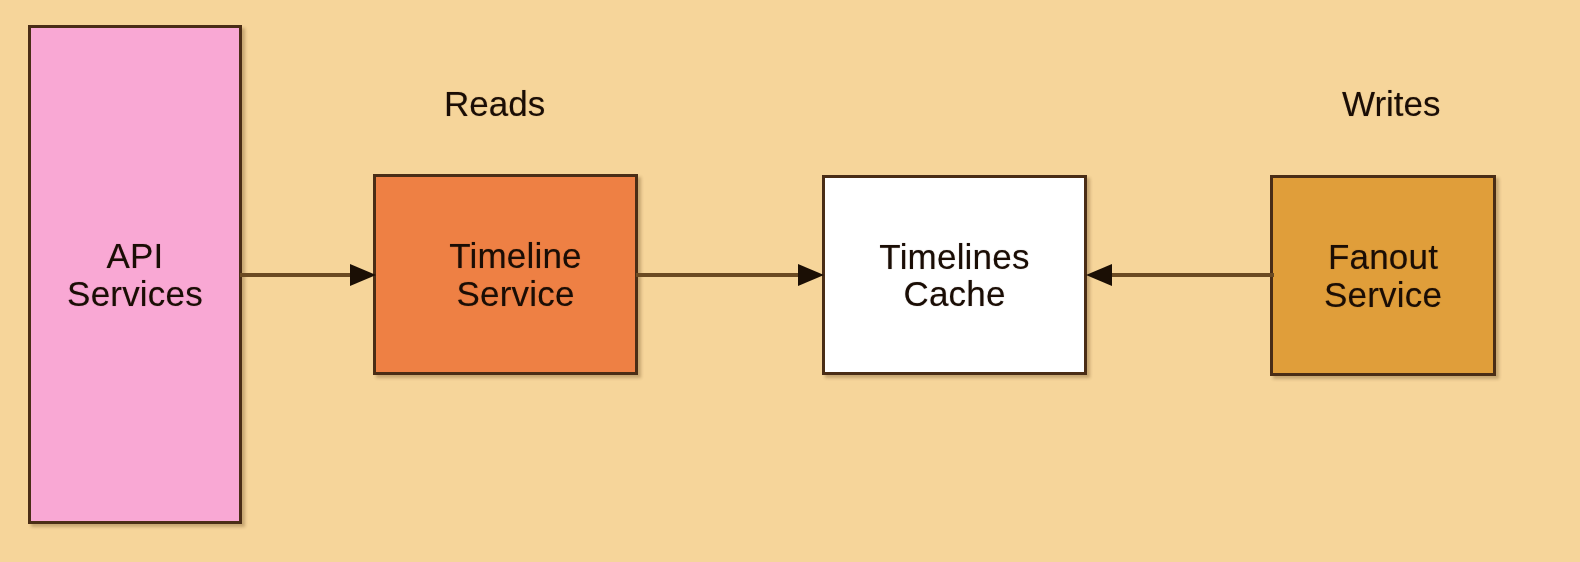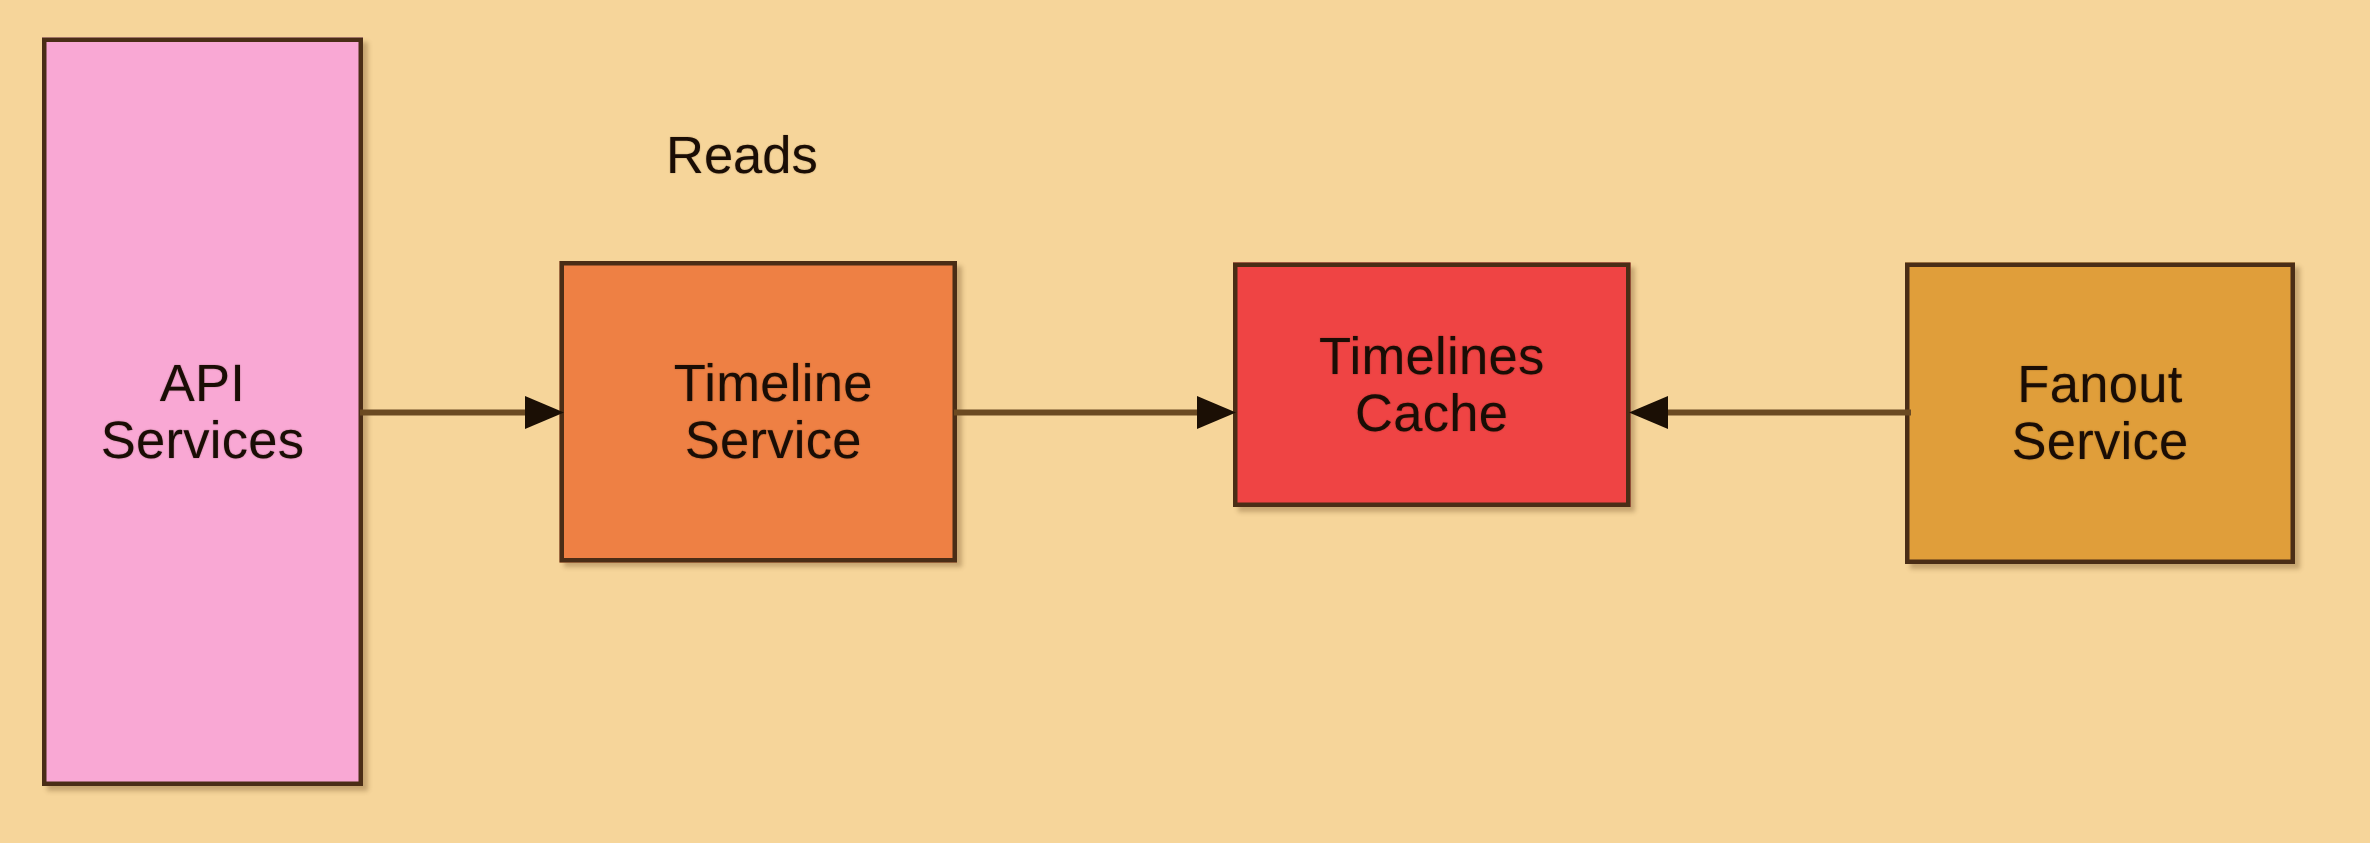--- a/index.html
+++ b/index.html
@@ -56,27 +56,27 @@
     top: 174px;
     width: 265px;
     height: 201px;
     background: #ee8044;
     padding-left: 20px;
   }
   #timelines-cache-node {
     left: 822px;
     top: 175px;
     width: 265px;
-    height: 163px;
-    background: #ef4444;
+    height: 200px;
+    background: #ffffff;
   }
   #fanout-service-node {
     left: 1270px;
     top: 175px;
-    width: 260px;
+    width: 226px;
     height: 201px;
     background: #e09e3a;
   }
 
   
   .caption {
     position: absolute;
     font-size: 35px;
     color: #1a0d05;
     white-space: nowrap;
@@ -122,20 +122,21 @@
 Cache</span>
   </div>
 
   <div class="node" id="fanout-service-node">
     <span class="node-label">Fanout
 Service</span>
   </div>
 
   <div class="caption" id="reads-caption">Reads</div>
 
+  <div class="caption" id="writes-caption">Writes</div>
 
   <svg class="connector" id="conn-api-to-timeline" viewBox="0 0 140 34" width="140" height="34">
     <line x1="0" y1="17" x2="114" y2="17"></line>
     <polygon points="110,6 136,17 110,28"></polygon>
   </svg>
 
   <svg class="connector" id="conn-timeline-to-cache" viewBox="0 0 192 34" width="192" height="34">
     <line x1="0" y1="17" x2="166" y2="17"></line>
     <polygon points="162,6 188,17 162,28"></polygon>
   </svg>

